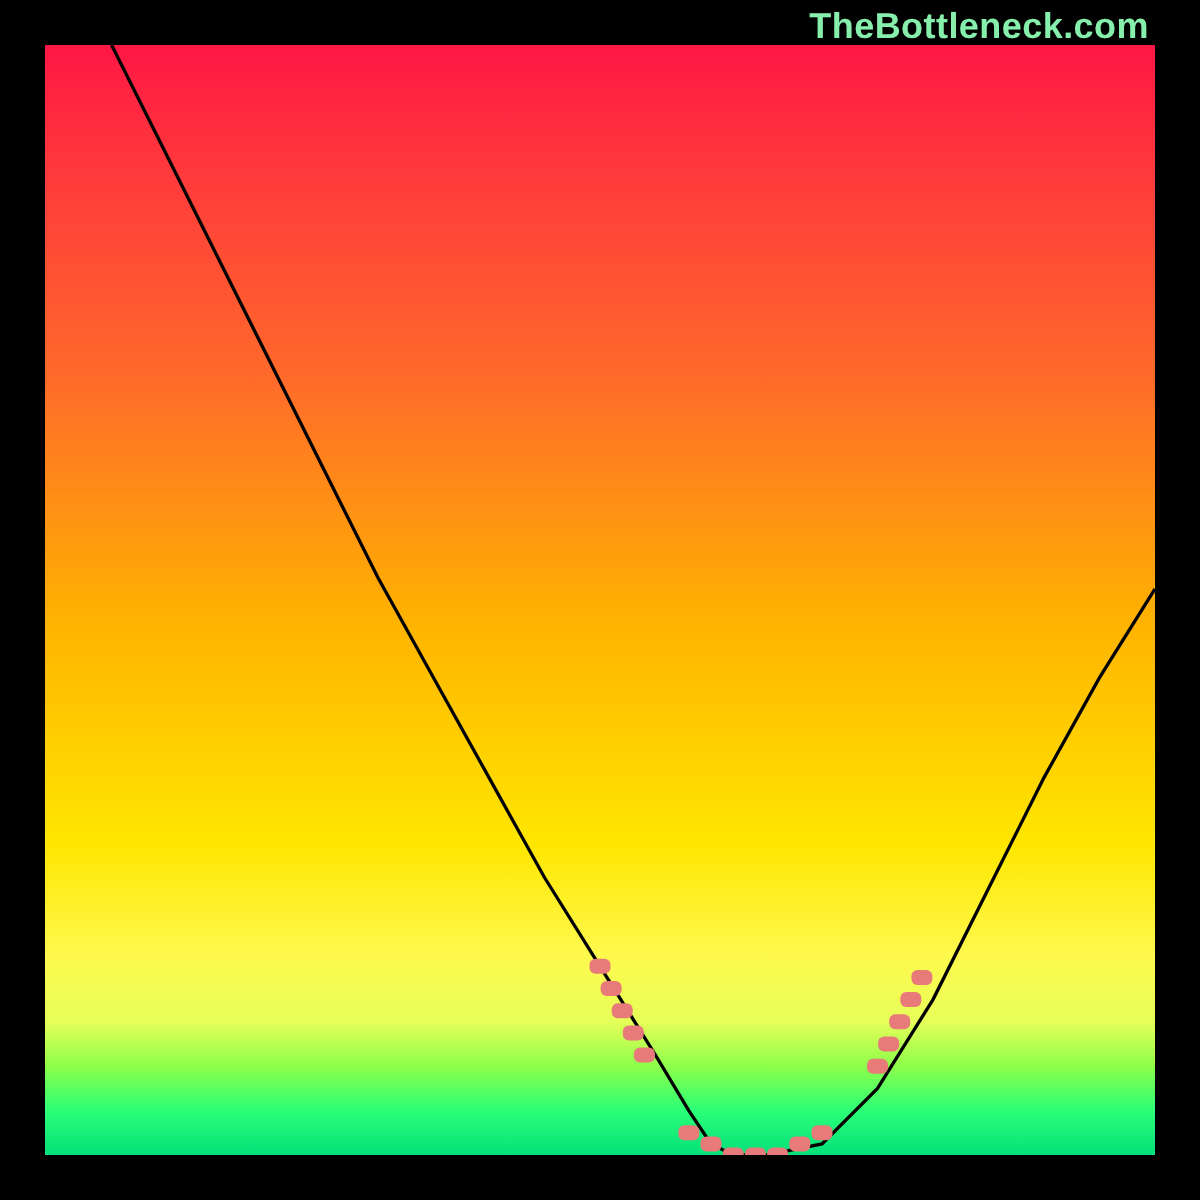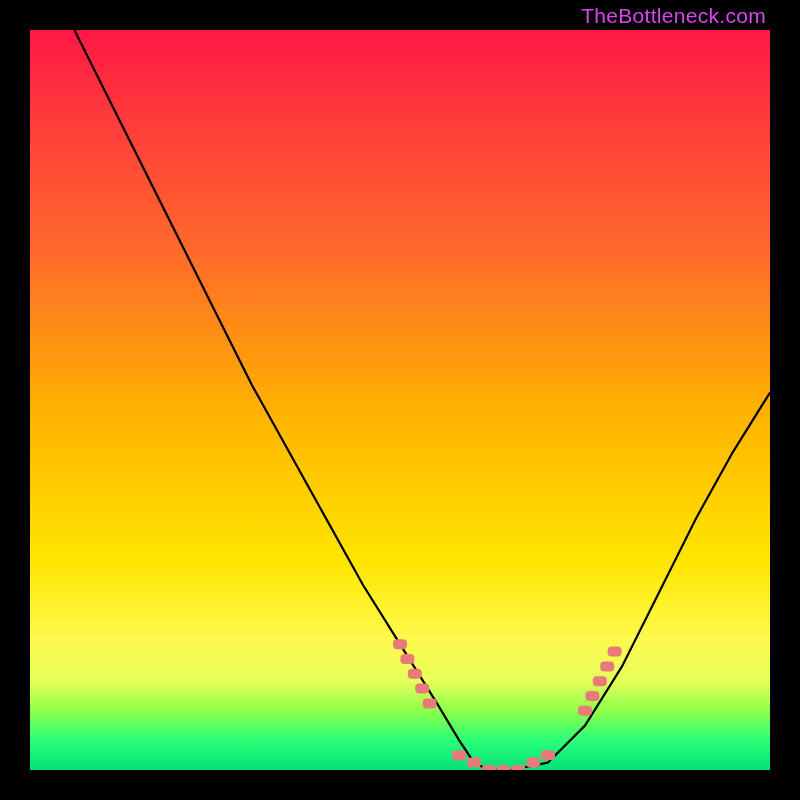--- a/index.html
+++ b/index.html
@@ -39,23 +39,23 @@
       #e6ff59 88%,
       #8dff4a 92%,
       #2bff77 96%,
       #04e07a 100%
     );
   }
   .watermark {
     position: absolute;
     top: 4px;
     right: 34px;
-    color: #d946ef;
-    font-size: 21px;
-    font-weight: 400;
+    color: #86efac;
+    font-size: 24px;
+    font-weight: 700;
     letter-spacing: 0.3px;
     user-select: none;
   }
   svg.curve {
     position: absolute;
     inset: 0;
   }
   
   .bead {
     fill: #e87a7a;

